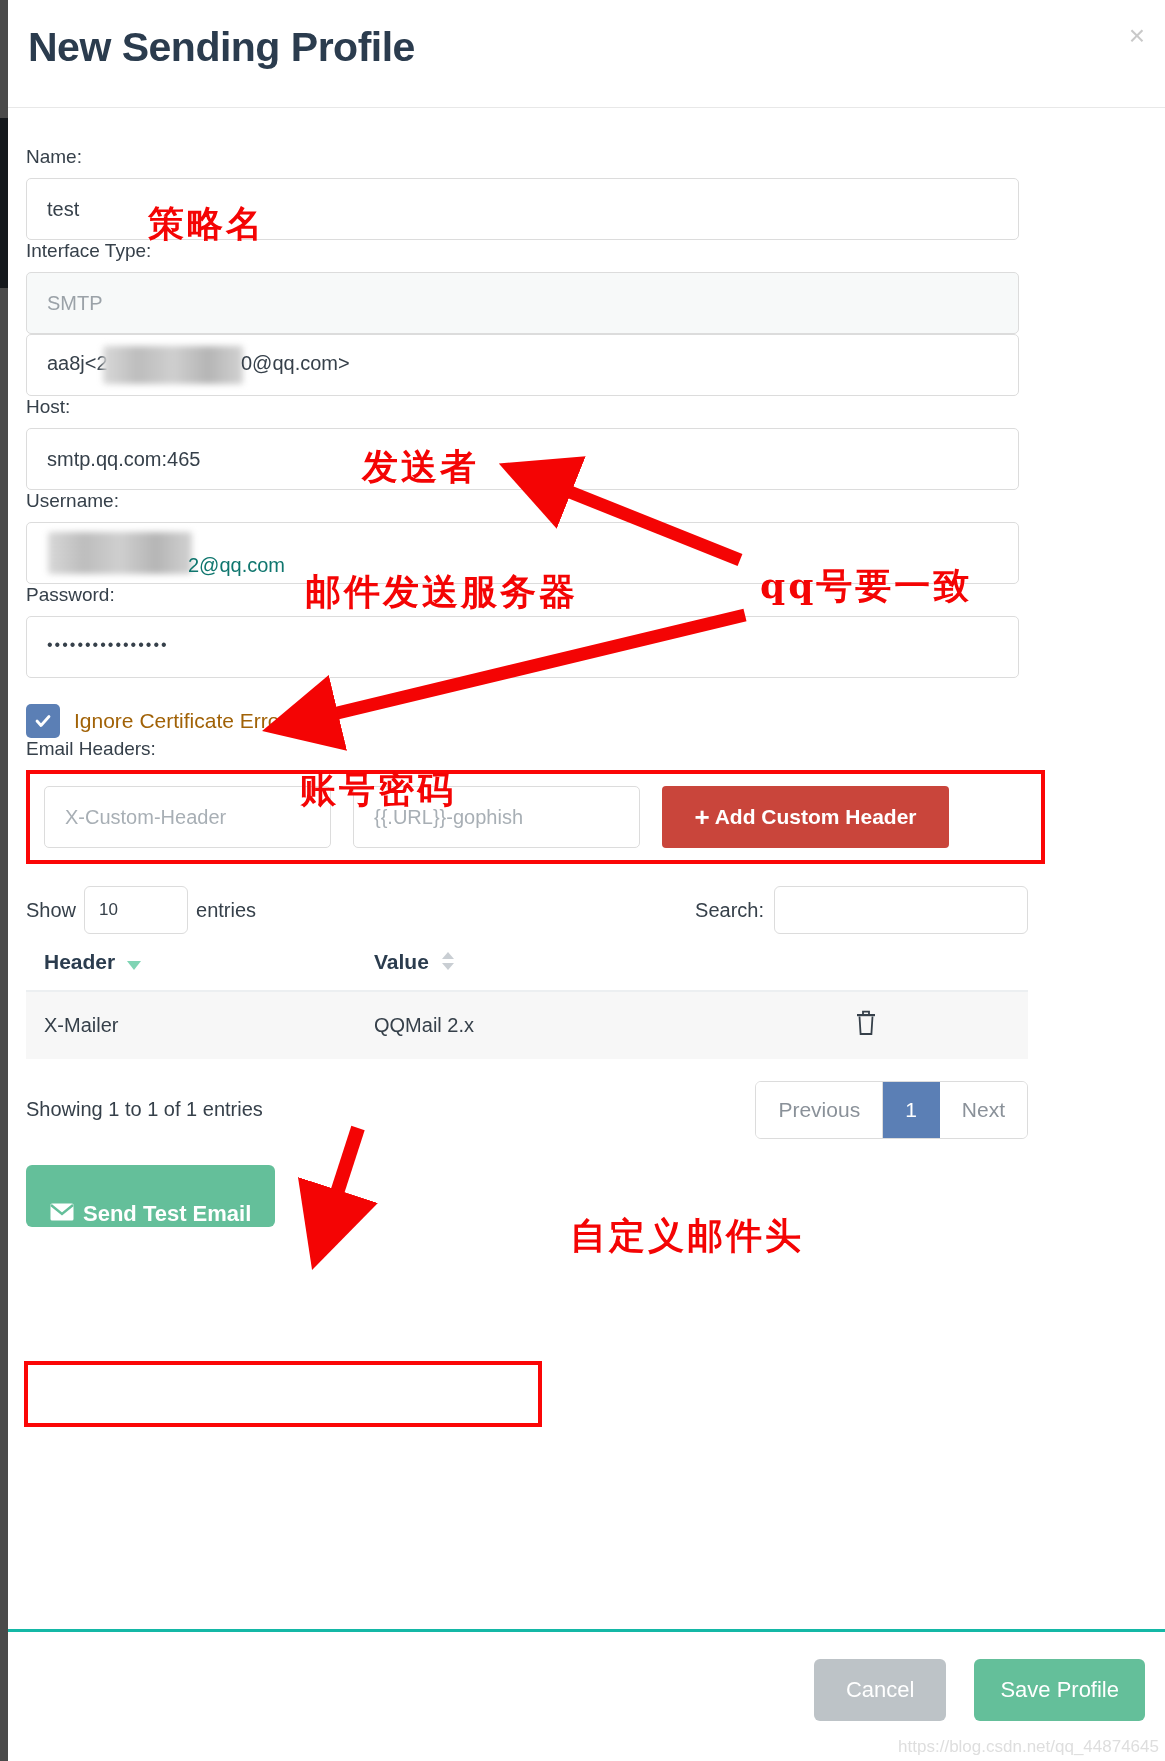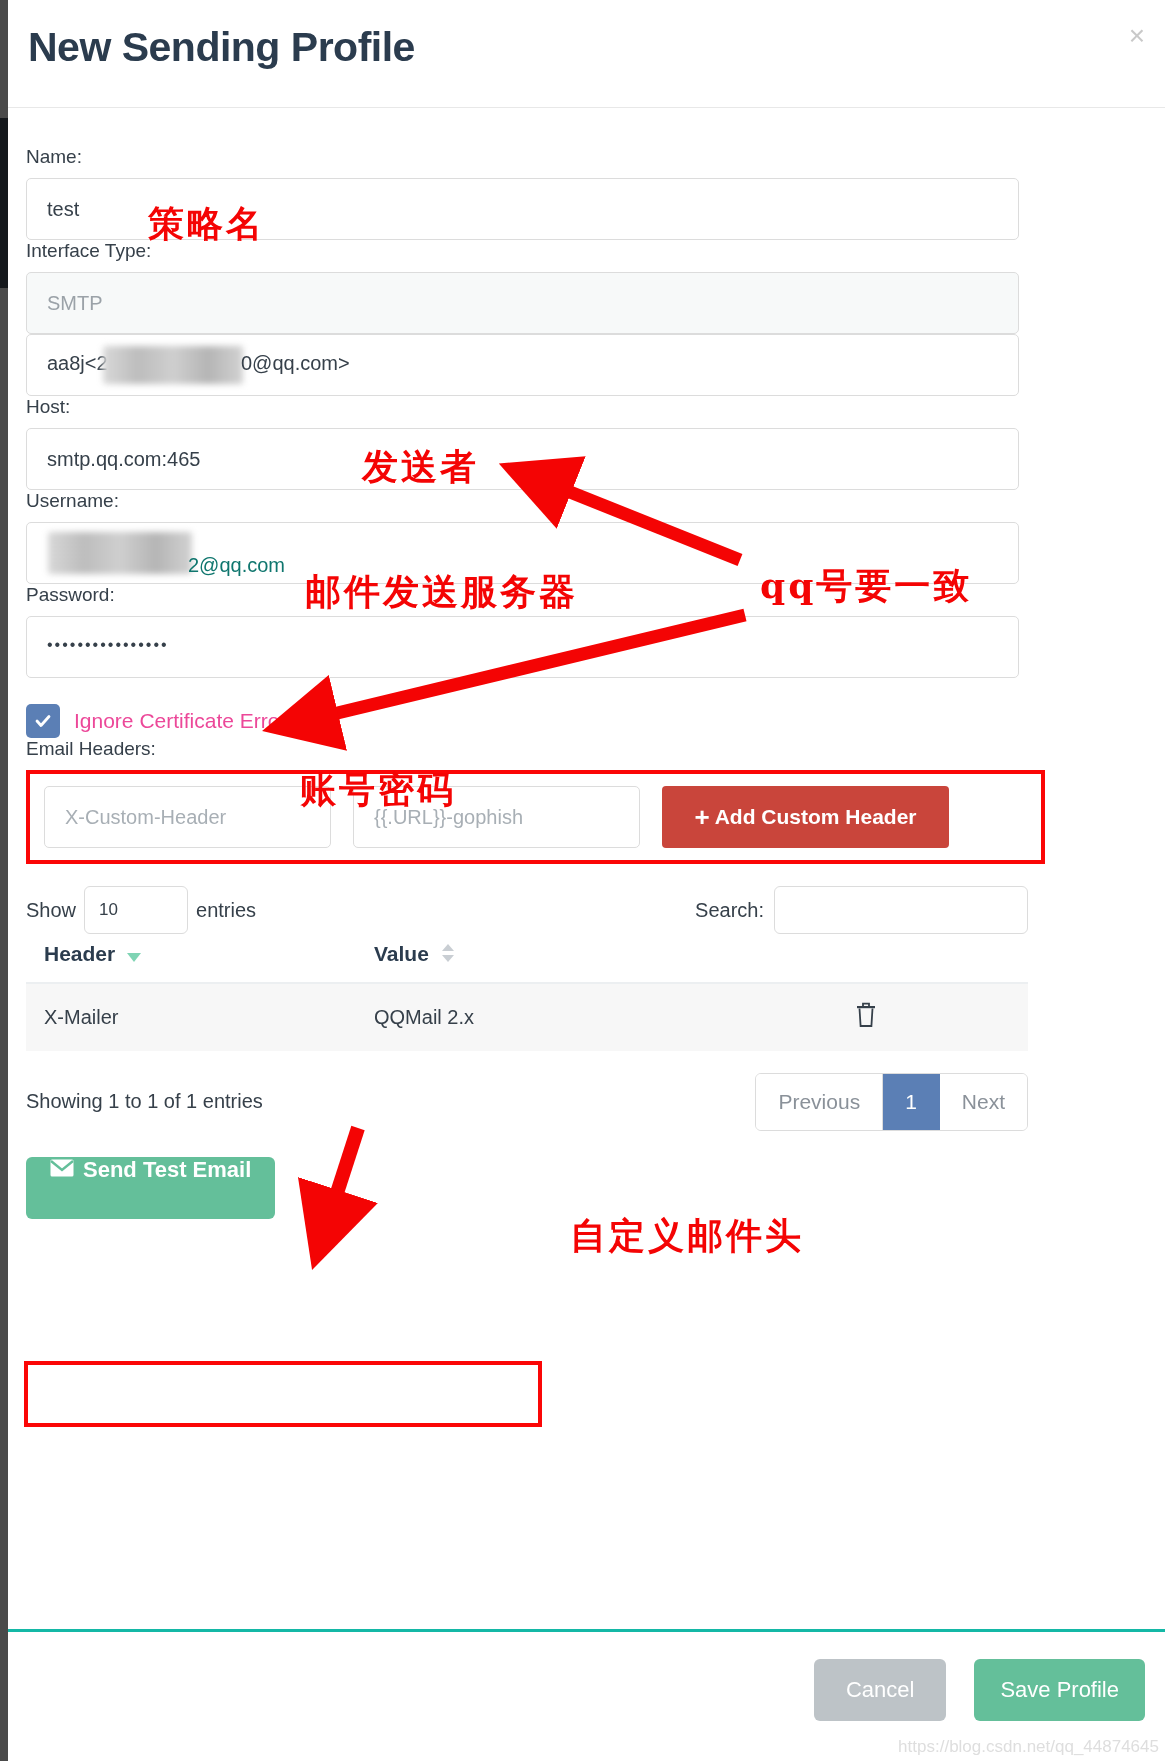--- a/index.html
+++ b/index.html
@@ -106,21 +106,21 @@
     background: #5b7fb5;
     border-radius: 5px;
     display: flex;
     align-items: center;
     justify-content: center;
     cursor: pointer;
   }
   .cb-box svg { display: block; }
   .cb-label {
     font-size: 21px;
-    color: #ec4899;
+    color: #a16207;
     margin-left: 14px;
   }
   .help-icon {
     margin-left: 8px;
     display: inline-flex;
     vertical-align: middle;
   }
 
   
   .red-box {
@@ -204,21 +204,21 @@
     border: 1px solid #dcdcdc;
     border-radius: 6px;
     font-size: 17px;
     padding: 0 12px;
     font-family: "Liberation Sans", sans-serif;
     outline: none;
   }
 
   
   .hdr-table {
-    margin-top: 8px;
+    margin-top: 16px;
     width: 1002px;
     border-collapse: collapse;
   }
   .hdr-table th {
     text-align: left;
     font-size: 21px;
     color: #2b3c4e;
     font-weight: bold;
     padding: 0 0 14px 18px;
     border-bottom: 2px solid #eceff1;
@@ -278,21 +278,21 @@
     background: #64bf9a;
     color: #fff;
     border: none;
     border-radius: 6px;
     font-size: 22px;
     font-weight: bold;
     height: 62px;
     padding: 0 24px;
     cursor: pointer;
     display: inline-flex;
-    align-items: flex-start;
+    align-items: flex-end;
     gap: 9px;
     font-family: "Liberation Sans", sans-serif;
   }
 
   
   .modal-footer {
     position: absolute;
     left: 0;
     bottom: 0;
     width: 1157px;

